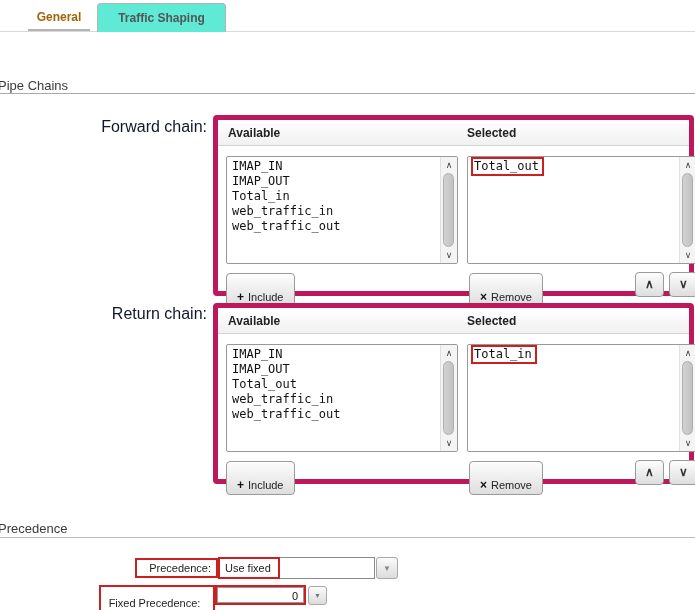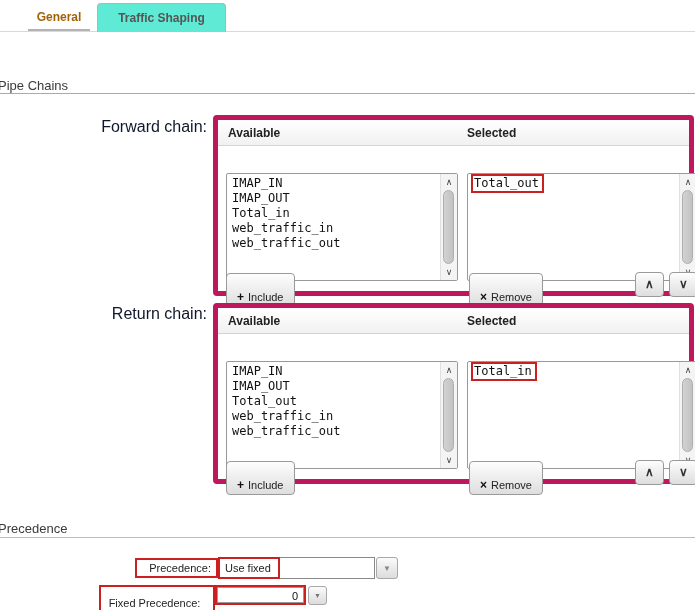--- a/index.html
+++ b/index.html
@@ -26,21 +26,21 @@
   .panel { left:213px; width:481px; height:181px; background:#fff;
            border:5px solid #be185d; border-radius:4px; }
   .panel-header { position:absolute; left:0; top:0; right:0; height:26px;
                   background:linear-gradient(#ffffff,#f1f1f1); border-bottom:1px solid #d4d4d4;
                   border-radius:4px 4px 0 0; }
   .panel-header .hdr { position:absolute; top:6px; font-size:12px; font-weight:bold; color:#222; }
   .hdr-available { left:10px; }
   .hdr-selected { left:249px; }
 
   .listbox { position:absolute; top:36px; height:108px; background:#fff;
-             border:1px solid #999; border-radius:2px; overflow:hidden;margin-top:17px; }
+             border:1px solid #999; border-radius:2px; overflow:hidden; }
   .listbox.av { left:8px;  width:232px; }
   .listbox.sel { left:249px; width:230px; }
   .list-content { position:absolute; left:0; top:0; right:17px; bottom:0; padding:2px 0 0 5px;
                   font-family:"DejaVu Sans Mono", monospace; font-size:12px; line-height:15px; color:#111; }
   .list-content .li { white-space:pre; }
 
   .vscroll { position:absolute; top:0; right:0; width:17px; bottom:0;
              background:#f4f4f4; border-left:1px solid #e0e0e0; }
   .vscroll .arr { position:absolute; left:0; width:16px; height:14px; text-align:center;
                   font-size:9px; line-height:14px; color:#444; cursor:default; }

